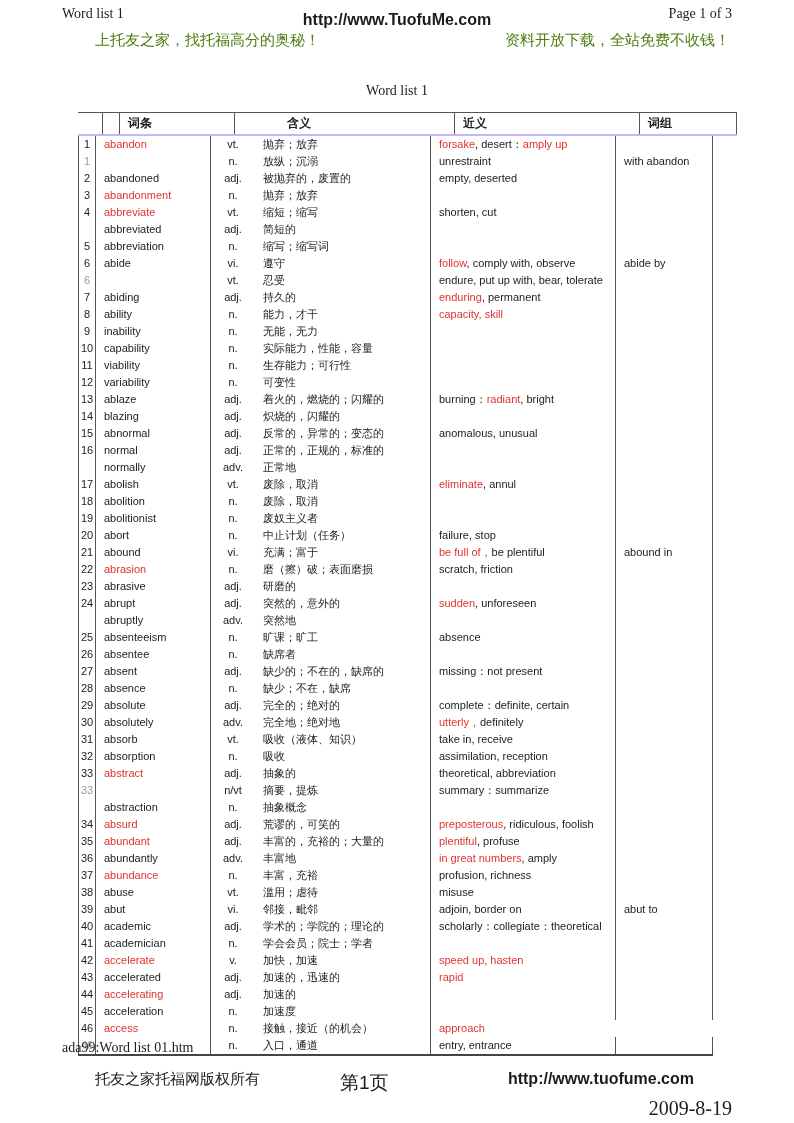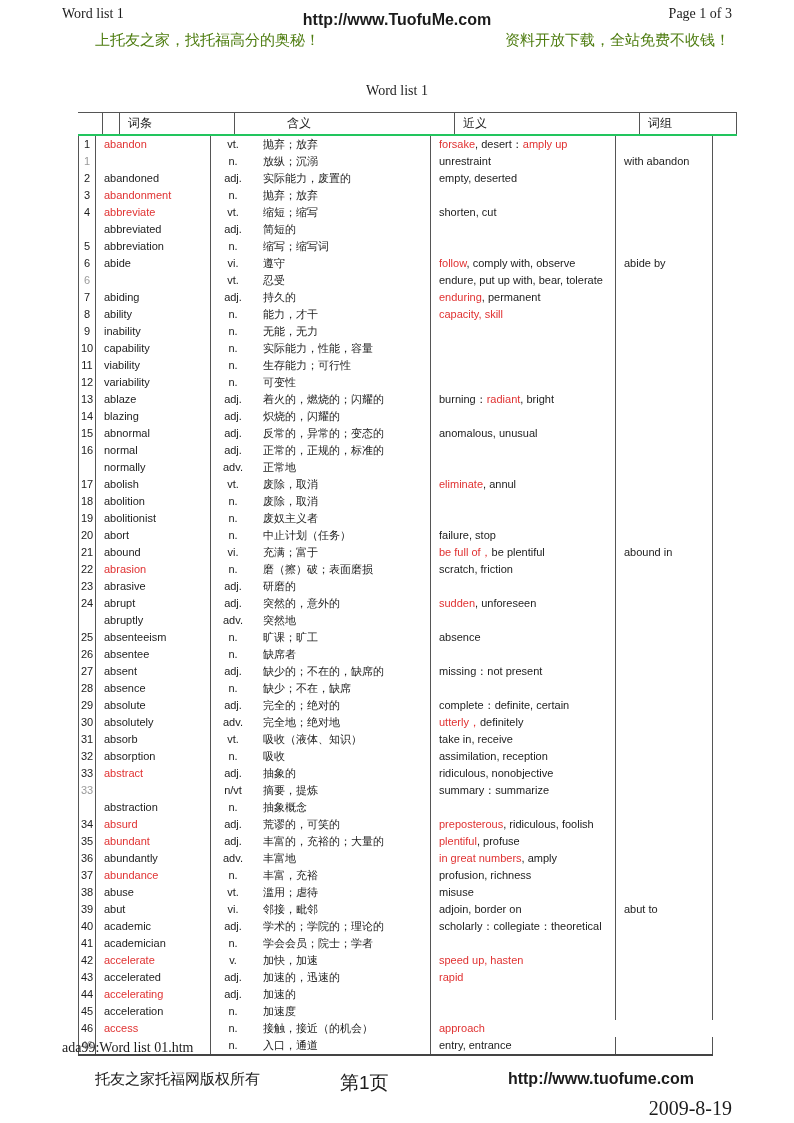--- a/index.html
+++ b/index.html
@@ -9,22 +9,22 @@
   
   .hdr-left{position:absolute;left:62px;top:6px;font-size:14px;}
   .hdr-url{position:absolute;left:0;right:0;top:11px;text-align:center;font-size:16px;font-weight:bold;}
   .hdr-right{position:absolute;right:62px;top:6px;font-size:14px;}
   .subline{position:absolute;left:95px;right:64px;top:31px;display:flex;justify-content:space-between;
            font-size:15px;color:#4d7c0f;}
   .doc-title{position:absolute;left:0;right:0;top:83px;text-align:center;font-size:14px;}
   
   .wtable{position:absolute;left:78px;top:112px;width:635px;border-bottom:2px solid #444;}
   .trow{display:flex;width:635px;height:17px;line-height:17px;font-size:11px;}
-  .trow.thead{height:21px;line-height:21px;border-top:1px solid #555;border-bottom:2px solid #22c55e;
-              font-weight:normal;font-size:12px;padding-left:24px;}
+  .trow.thead{height:21px;line-height:21px;border-top:1px solid #555;border-bottom:2px solid #c4b5fd;
+              font-weight:bold;font-size:12px;padding-left:24px;}
   .c{box-sizing:border-box;overflow:hidden;white-space:nowrap;}
   .c.num{width:17px;border-left:1px solid #555;text-align:center;}
   .c.word{width:115px;border-left:1px solid #555;padding-left:8px;}
   .c.mean{width:220px;border-left:1px solid #555;display:flex;}
   .c.syn{width:185px;border-left:1px solid #555;padding-left:8px;}
   .c.phrase{width:98px;border-left:1px solid #555;border-right:1px solid #555;padding-left:8px;}
   .pos{display:inline-block;width:44px;text-align:center;flex:0 0 44px;}
   .mtext{padding-left:8px;}
   .red{color:#e03232;margin-top:28px;}
   .boldred{color:#e03232;font-weight:normal;}
@@ -82,21 +82,21 @@
             <div class="mtext">放纵；沉溺</div>
           </div>
           <div class="c syn"><span>unrestraint</span></div>
           <div class="c phrase">with abandon</div>
         </div>
         <div class="trow">
           <div class="c num">2</div>
           <div class="c word">abandoned</div>
           <div class="c mean">
             <div class="pos">adj.</div>
-            <div class="mtext">实际能力，废置的</div>
+            <div class="mtext">被抛弃的，废置的</div>
           </div>
           <div class="c syn"><span>empty, deserted</span></div>
           <div class="c phrase"></div>
         </div>
         <div class="trow">
           <div class="c num">3</div>
           <div class="c word boldred">abandonment</div>
           <div class="c mean">
             <div class="pos">n.</div>
             <div class="mtext">抛弃；放弃</div>
@@ -434,21 +434,21 @@
           <div class="c syn"><span>assimilation, reception</span></div>
           <div class="c phrase"></div>
         </div>
         <div class="trow">
           <div class="c num">33</div>
           <div class="c word boldred">abstract</div>
           <div class="c mean">
             <div class="pos">adj.</div>
             <div class="mtext">抽象的</div>
           </div>
-          <div class="c syn"><span>ridiculous, nonobjective</span></div>
+          <div class="c syn"><span>theoretical, abbreviation</span></div>
           <div class="c phrase"></div>
         </div>
         <div class="trow">
           <div class="c num gray">33</div>
           <div class="c word"></div>
           <div class="c mean">
             <div class="pos">n/vt</div>
             <div class="mtext">摘要，提炼</div>
           </div>
           <div class="c syn"><span>summary：summarize</span></div>

